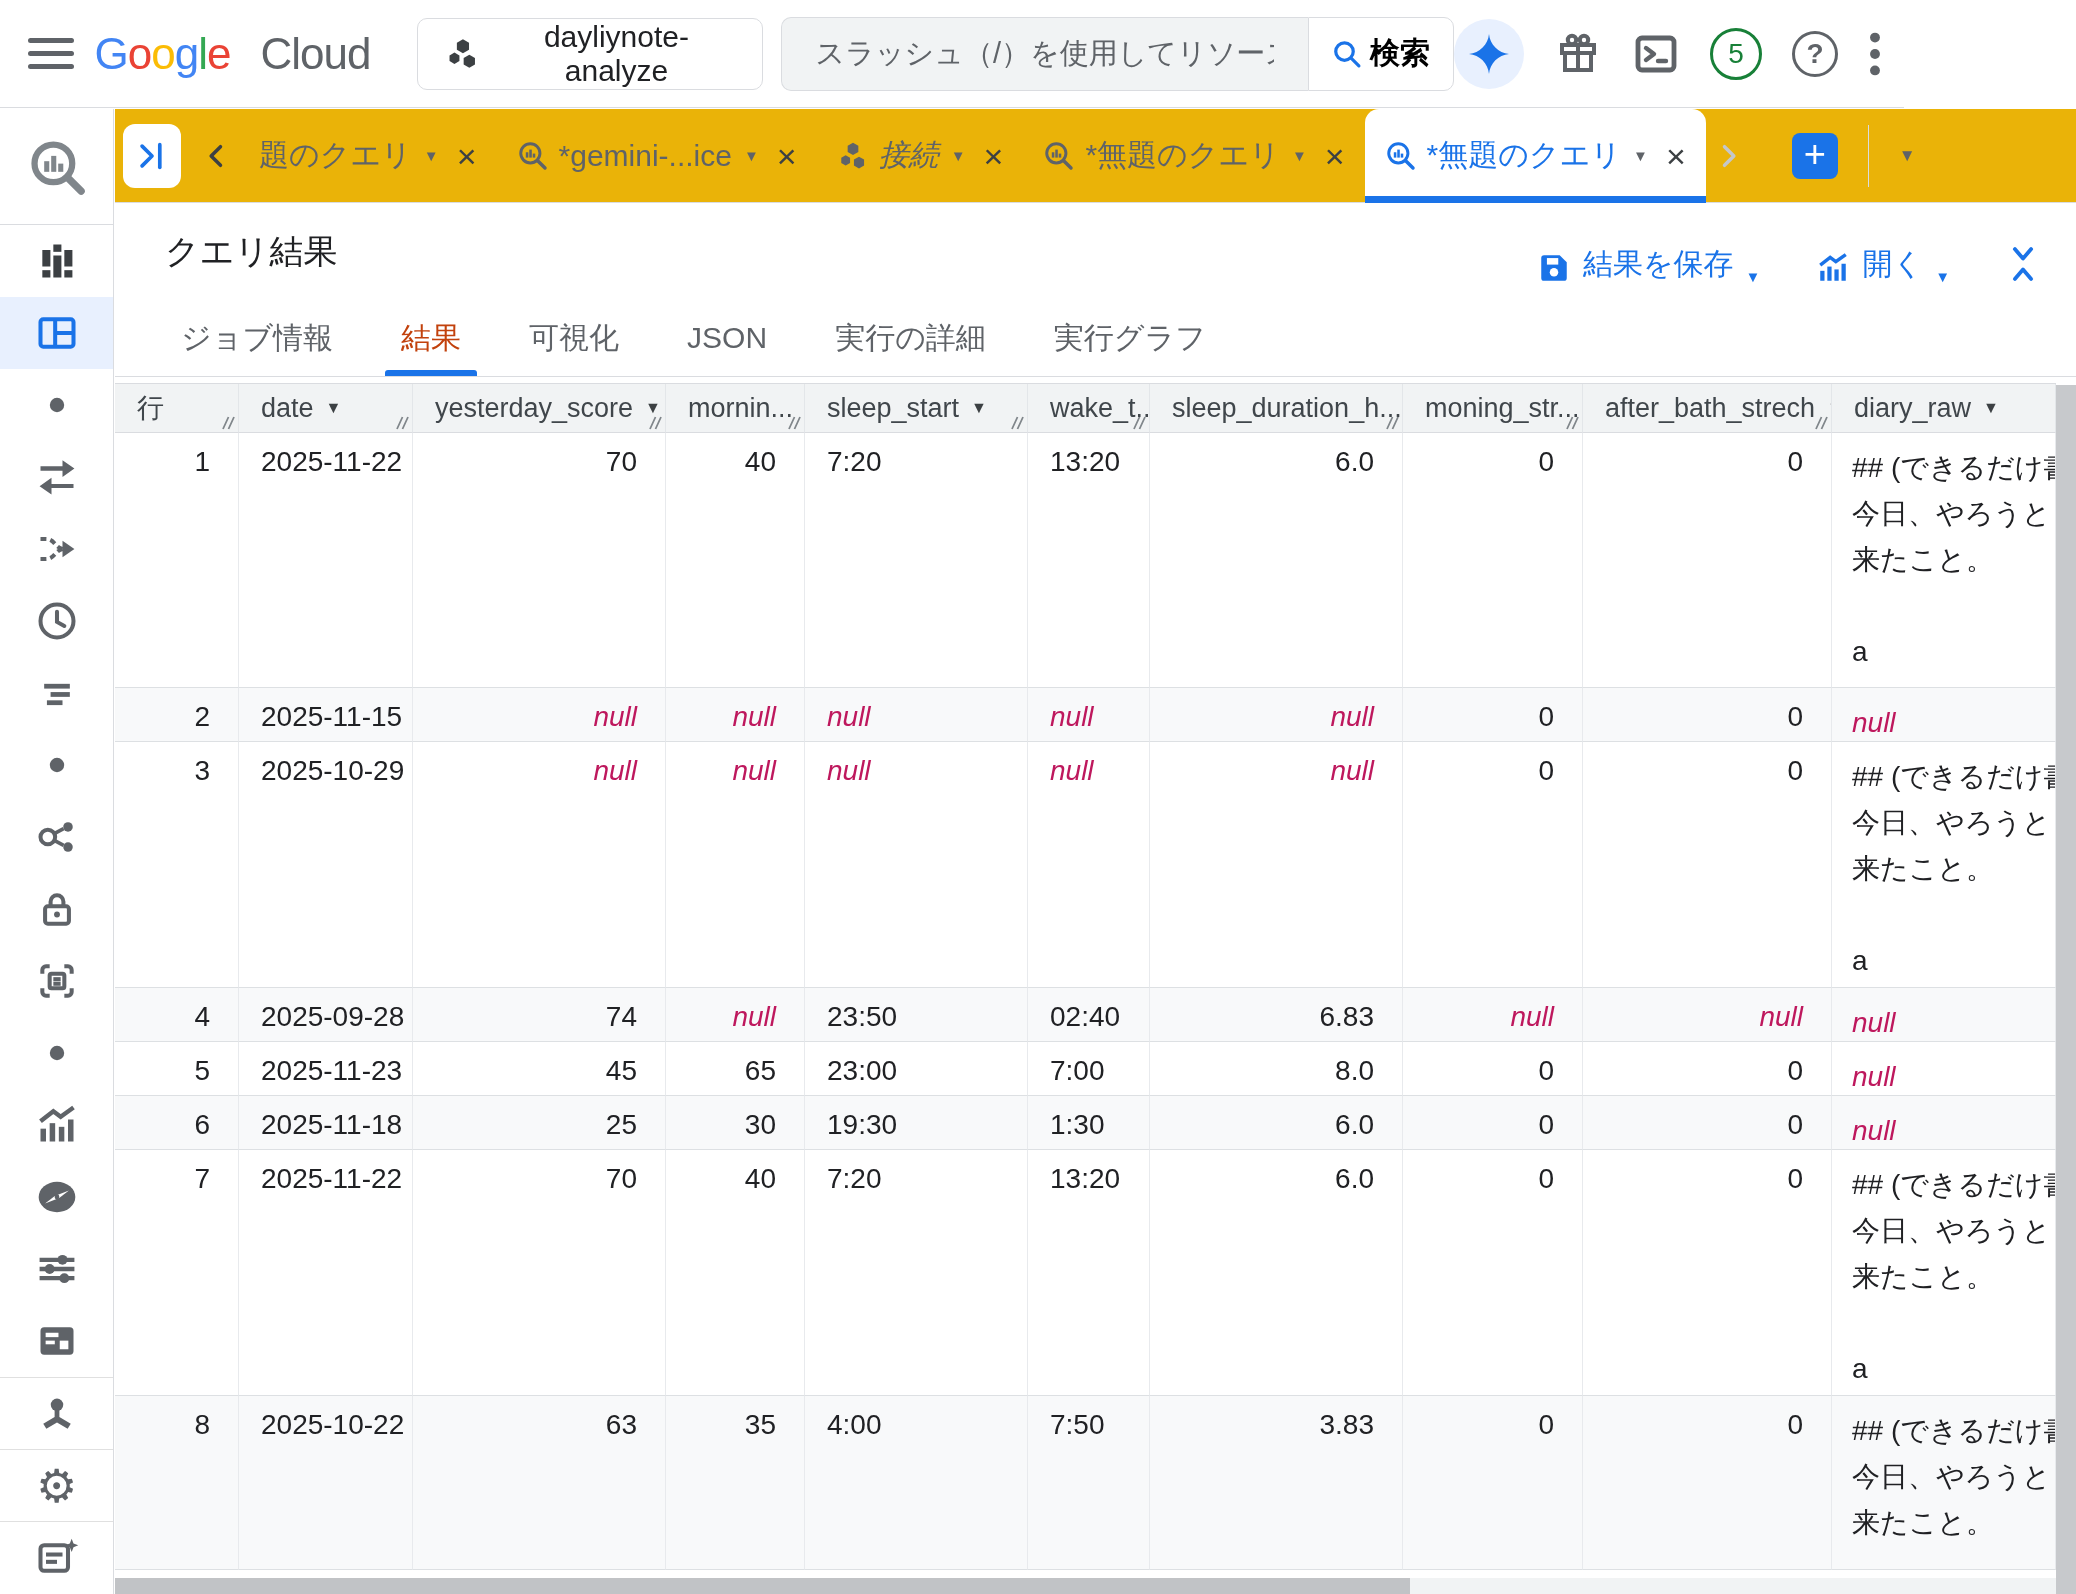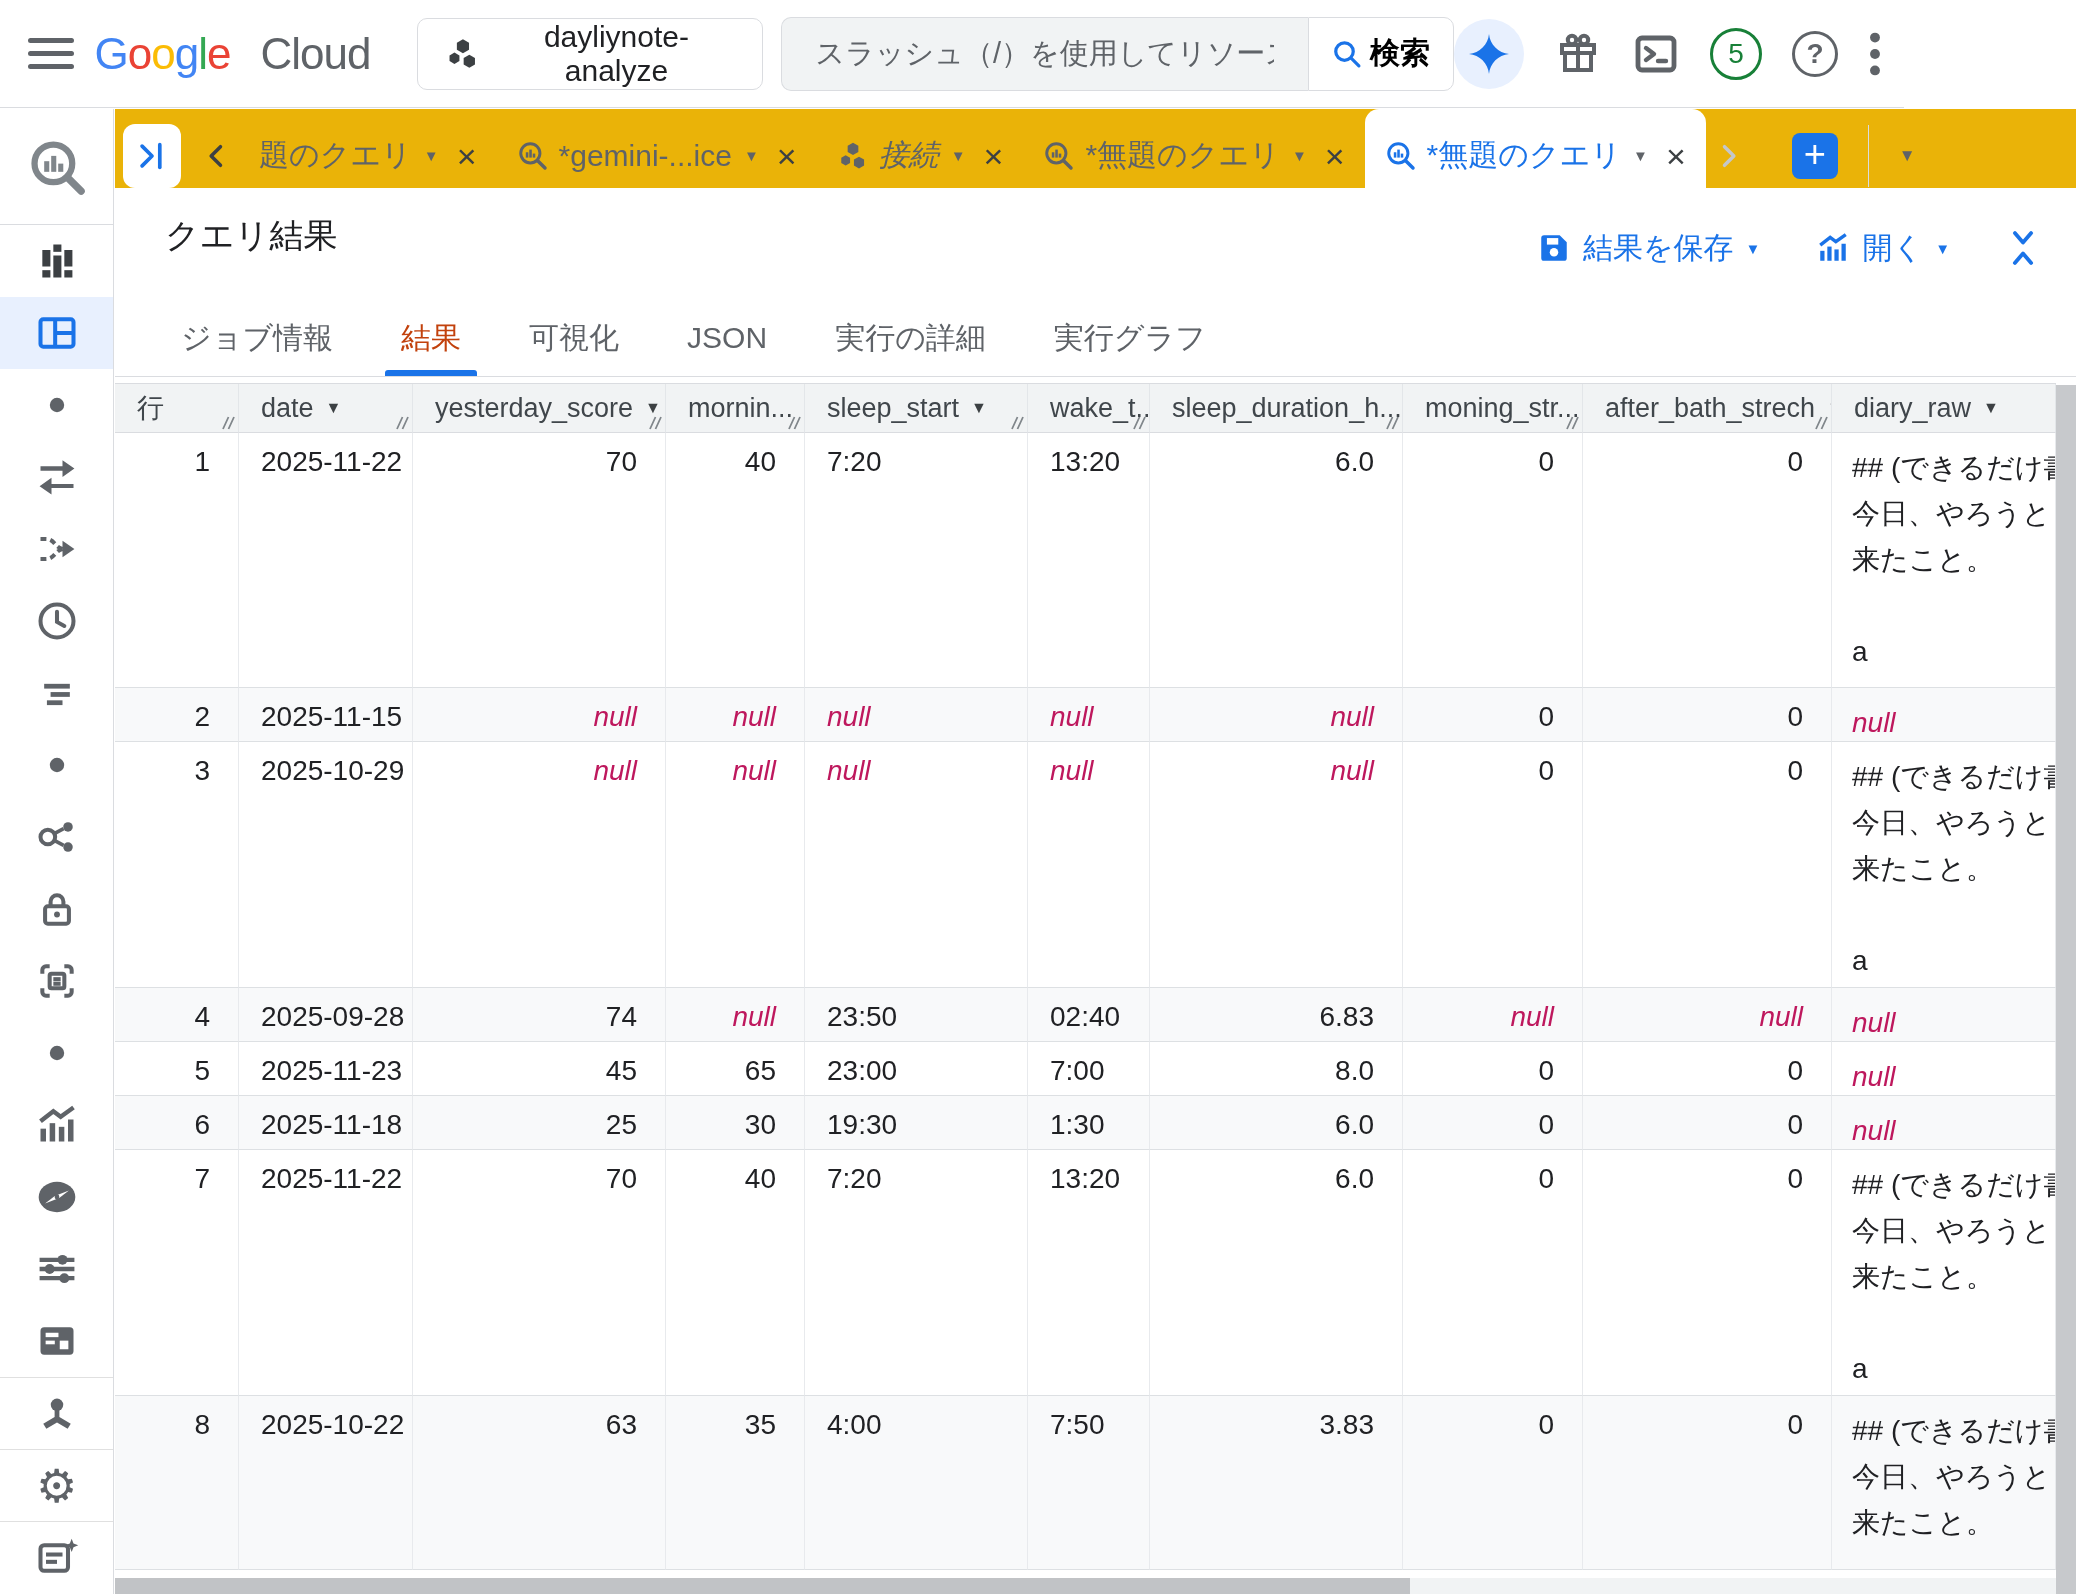--- a/index.html
+++ b/index.html
@@ -55,24 +55,24 @@
   .qtab .tab-close { border:none; background:none; font-size:34px; color:#3c4043; cursor:pointer; margin-left:8px; line-height:1; }
   .qtab.active { background:#fff; border-radius:14px 14px 0 0; color:#1a73e8; font-weight:500; }
   .qtab.active .tab-icon { color:#1a73e8; }
   .qtab.active::after { content:""; position:absolute; left:0; right:0; bottom:0; height:7px; background:#1a73e8; }
   .add-tab { width:46px; height:46px; background:#1a73e8; color:#fff; border:none; border-radius:8px;
     font-size:38px; line-height:1; cursor:pointer; margin-left:42px; display:flex; align-items:center; justify-content:center; padding-bottom:4px; }
   .vdiv { width:1px; height:62px; background:#dadce0; margin:0 30px; }
   .overflow-caret { border:none; background:none; font-size:17px; color:#5f6368; cursor:pointer; }
 
   
-  .results-head { position:absolute; left:115px; top:188px; right:0; height:96px; display:flex; align-items:center; background:#fff; }
+  .results-head { position:absolute; left:115px; top:204px; right:0; height:96px; display:flex; align-items:center; background:#fff; }
   .results-title { font-size:34px; font-weight:400; color:#202124; margin-left:50px; }
   .results-actions { margin-left:auto; margin-right:36px; display:flex; align-items:center; gap:56px; }
-  .act-btn { display:flex; align-items:center; gap:12px; border:none; background:none; color:#1a73e8;
+  .act-btn { display:flex; align-items:flex-end; gap:12px; border:none; background:none; color:#1a73e8;
     font-size:30px; cursor:pointer;margin-top:24px; }
   .act-btn .caret { font-size:15px; }
 
   
   .subtabs { position:absolute; left:115px; top:300px; right:0; height:77px; border-bottom:1px solid #dadce0;
     display:flex; align-items:stretch; padding-left:50px; background:#fff; }
   .subtab { display:flex; align-items:center; padding:0 16px; margin-right:36px; font-size:30px; color:#5f6368;
     cursor:pointer; position:relative; }
   .subtab.active { color:#c2410c; font-weight:500; }
   .subtab.active::after { content:""; position:absolute; left:0; right:0; bottom:0; height:6px;

